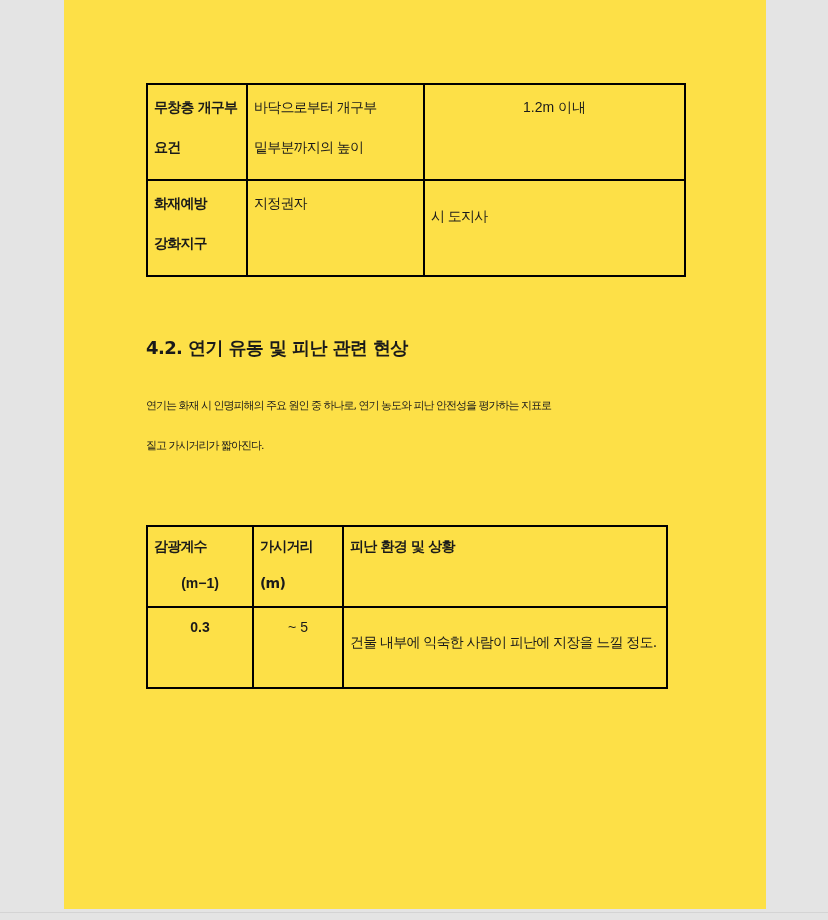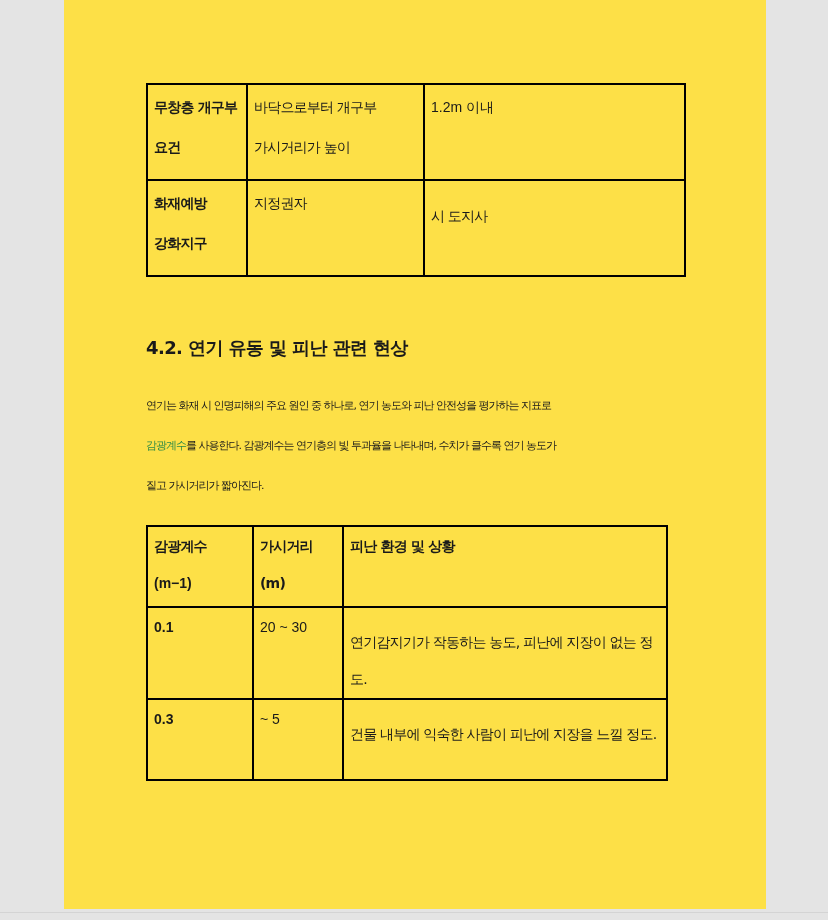--- a/index.html
+++ b/index.html
@@ -11,21 +11,21 @@
     position:absolute; left:64px; top:0; width:702px; height:909px; background:#fde047;
   }
   .bottom-line { position:absolute; left:0; top:912px; width:828px; height:1px; background:#d4d4d4; }
   table { border-collapse:collapse; position:absolute; table-layout:fixed; }
   td { border:2px solid #000; vertical-align:top; padding:0 6px; font-size:14px; letter-spacing:-0.8px; }
   .t1 { left:82px; top:83px; width:538px; }
   .t1 td { height:92px; line-height:40px; padding-top:2px; }
   .t2 { left:82px; top:525px; width:520px; }
   .t2 td { height:78px; line-height:37px; padding-top:1px; }
   .bold { font-weight:bold; }
-  .num { font-family:"Liberation Sans",sans-serif; letter-spacing:0; }
+  .num { font-family:"Liberation Sans",sans-serif; letter-spacing:0;text-align:center; }
   h2 {
     position:absolute; left:82px; top:336px; margin:0; font-size:18px; font-weight:bold; letter-spacing:-0.6px;
   }
   .para {
     position:absolute; left:82px; top:386px; width:540px; font-size:11px; line-height:40px; letter-spacing:-1px; margin:0;
   }
   .green { color:#2e8b45; }
 </style>
 </head>
 <body>
@@ -39,21 +39,21 @@
         <col style="width:261px">
       </colgroup>
     <tbody>
         <tr>
       <td class="bold">
         <div>무창층 개구부</div>
         <div>요건</div>
       </td>
       <td>
         <div>바닥으로부터 개구부</div>
-        <div>가시거리가 높이</div>
+        <div>밑부분까지의 높이</div>
       </td>
       <td>
         <div class="num">1.2m 이내</div>
       </td>
     </tr>
     <tr>
       <td class="bold">
         <div>화재예방</div>
         <div>강화지구</div>
       </td>
@@ -64,21 +64,20 @@
         <div style="margin-top:13px">시 도지사</div>
       </td>
     </tr>
   </tbody>
     </table>
 
   <h2>4.2.  연기 유동 및 피난 관련 현상</h2>
 
   <div class="para">
     <div>연기는 화재 시 인명피해의 주요 원인 중 하나로,  연기 농도와 피난 안전성을 평가하는 지표로</div>
-    <div><span class="green">감광계수</span><span>를 사용한다.  감광계수는 연기층의 빛 투과율을 나타내며,  수치가 클수록 연기 농도가</span></div>
     <div>짙고 가시거리가 짧아진다.</div>
   </div>
 
   <table class="t2">
     <colgroup>
         <col style="width:106px">
         <col style="width:90px">
         <col style="width:324px">
       </colgroup>
     <tbody>
@@ -88,27 +87,20 @@
         <div class="num">(m−1)</div>
       </td>
       <td class="bold">
         <div>가시거리 (m)</div>
       </td>
       <td class="bold">
         <div>피난 환경 및 상황</div>
       </td>
     </tr>
     <tr>
-      <td class="bold num">0.1</td>
-      <td class="num">20 ~ 30</td>
-      <td>
-            <div style="margin-top:15px">연기감지기가 작동하는 농도,  피난에 지장이 없는 정도.</div>
-          </td>
-    </tr>
-    <tr>
       <td class="bold num">0.3</td>
       <td class="num">~ 5</td>
       <td>
             <div style="margin-top:15px">건물 내부에 익숙한 사람이 피난에 지장을 느낄 정도.</div>
           </td>
     </tr>
   </tbody>
     </table>
 
 </div>

